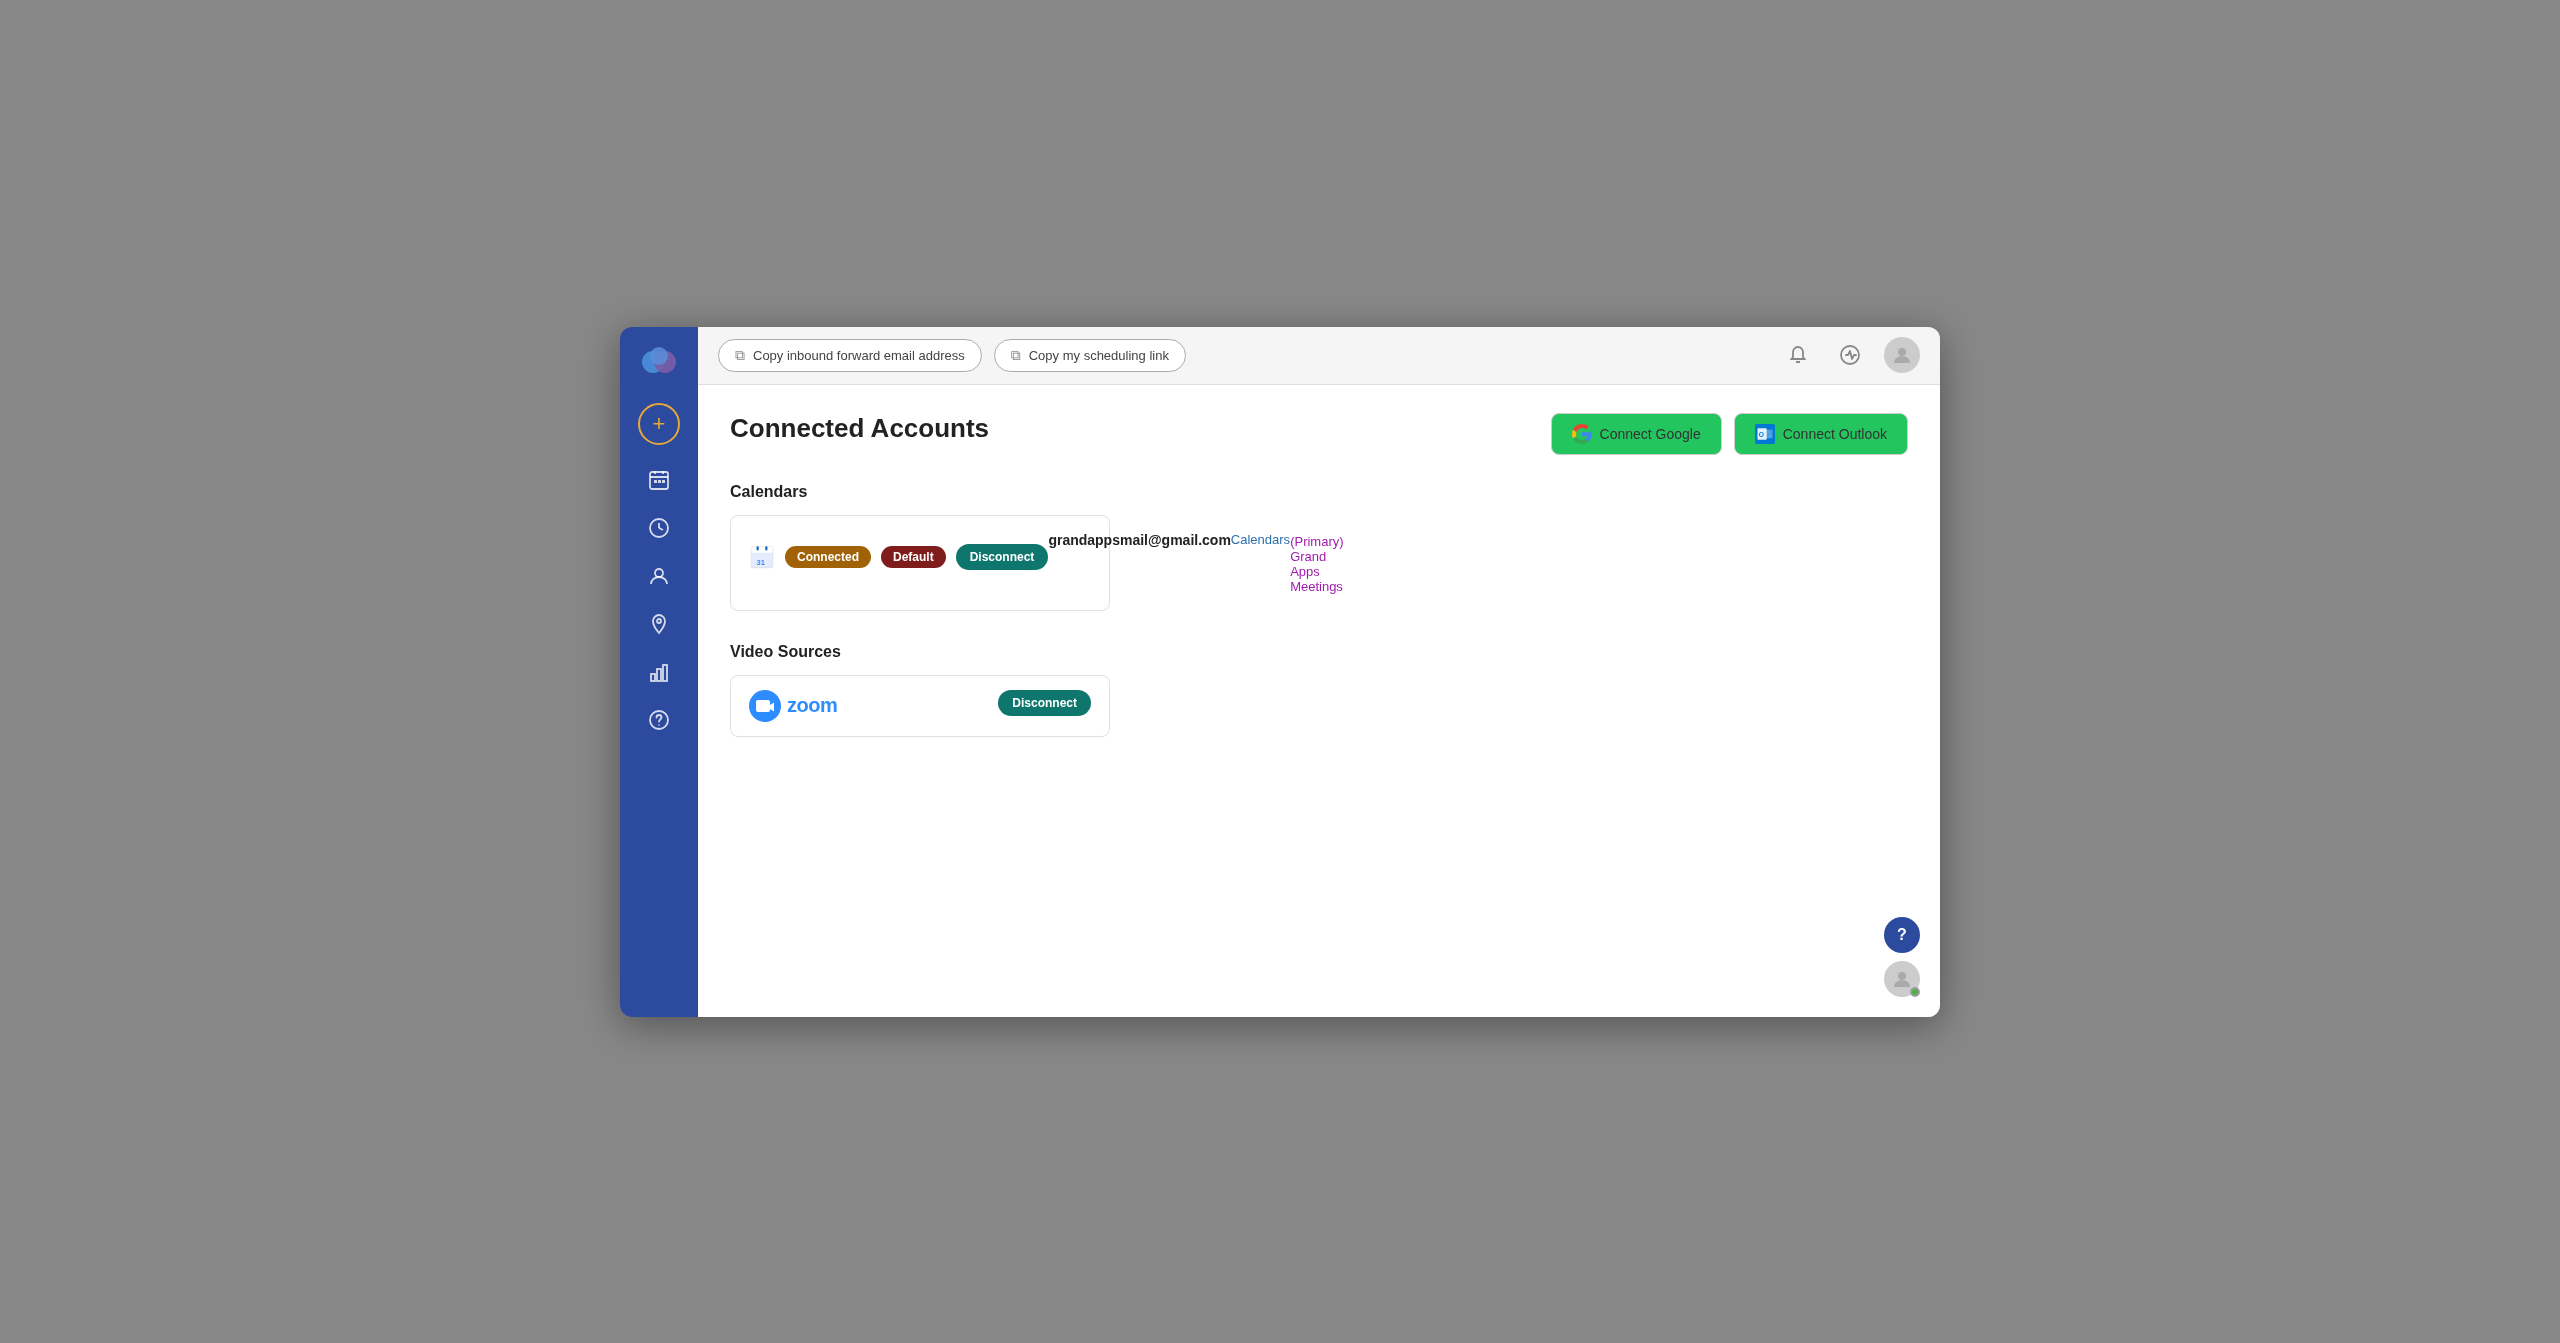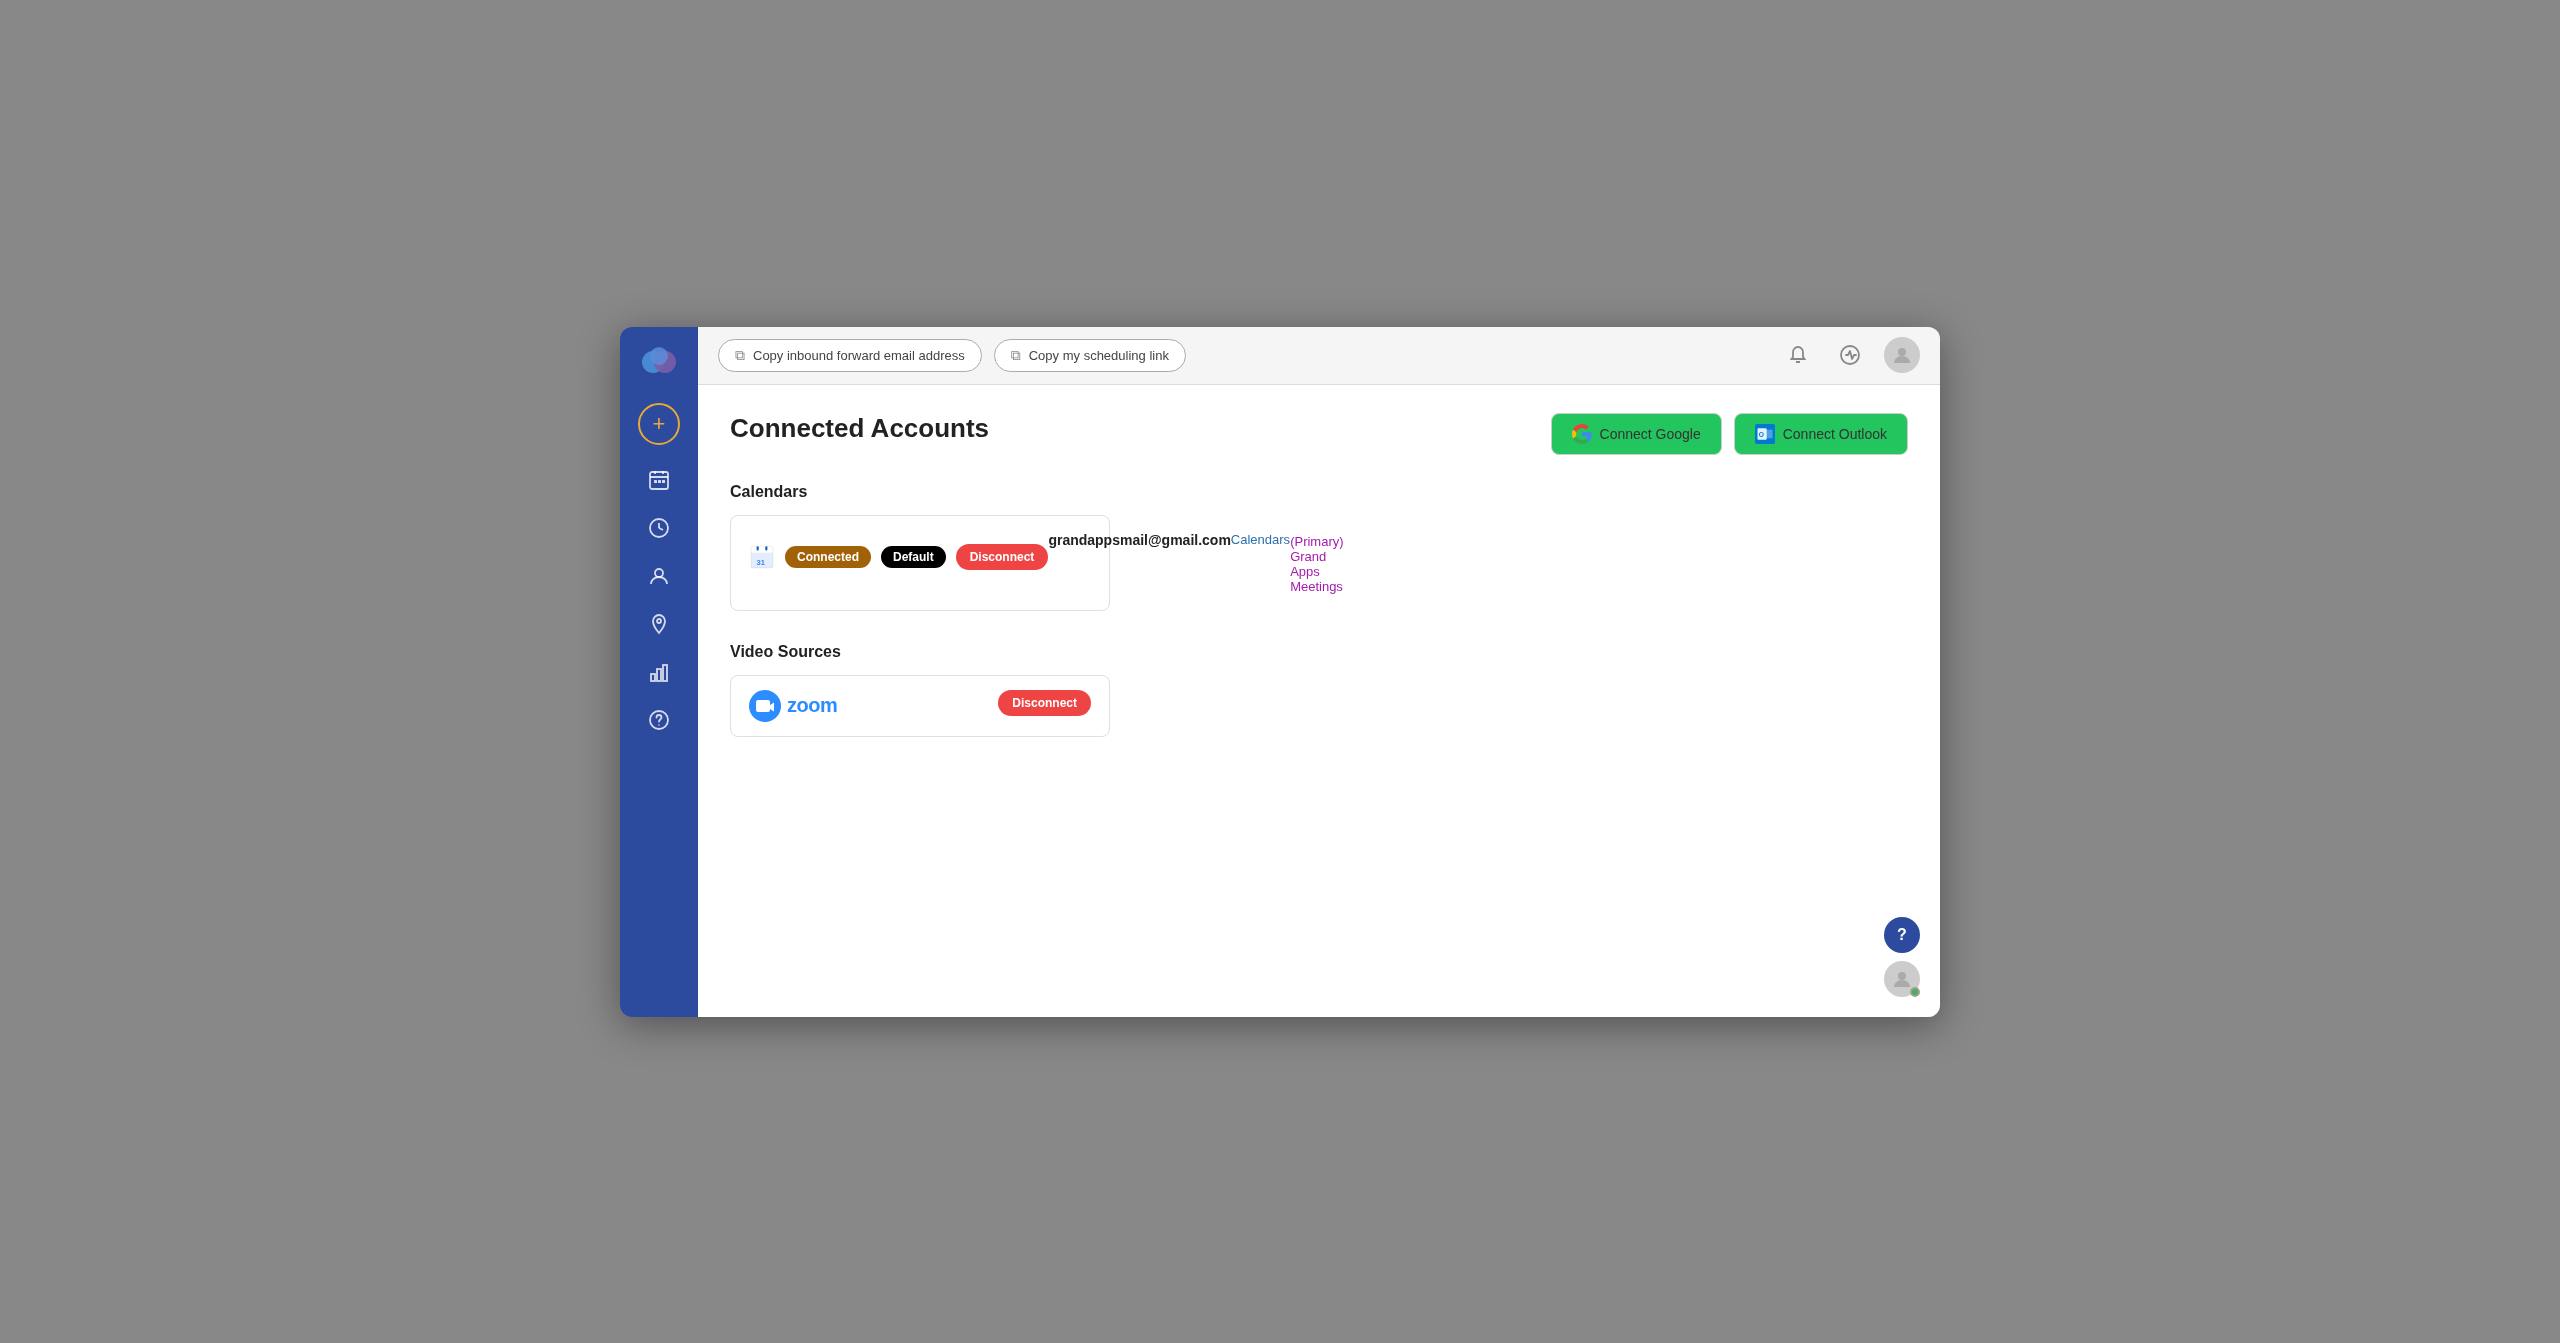--- a/index.html
+++ b/index.html
@@ -236,26 +236,26 @@
       font-weight: 600;
       cursor: default;
     }
 
     .badge-connected {
       background: #a16207;
       color: white;
     }
 
     .badge-default {
-      background: #000000;
+      background: #7f1d1d;
       color: white;
     }
 
     .badge-disconnect {
-      background: #ef4444;
+      background: #0f766e;
       color: white;
       cursor: pointer;
       border: none;
       border-radius: 20px;
       padding: 6px 14px;
       font-size: 12px;
       font-weight: 600;
     }
 
     .card-email {

